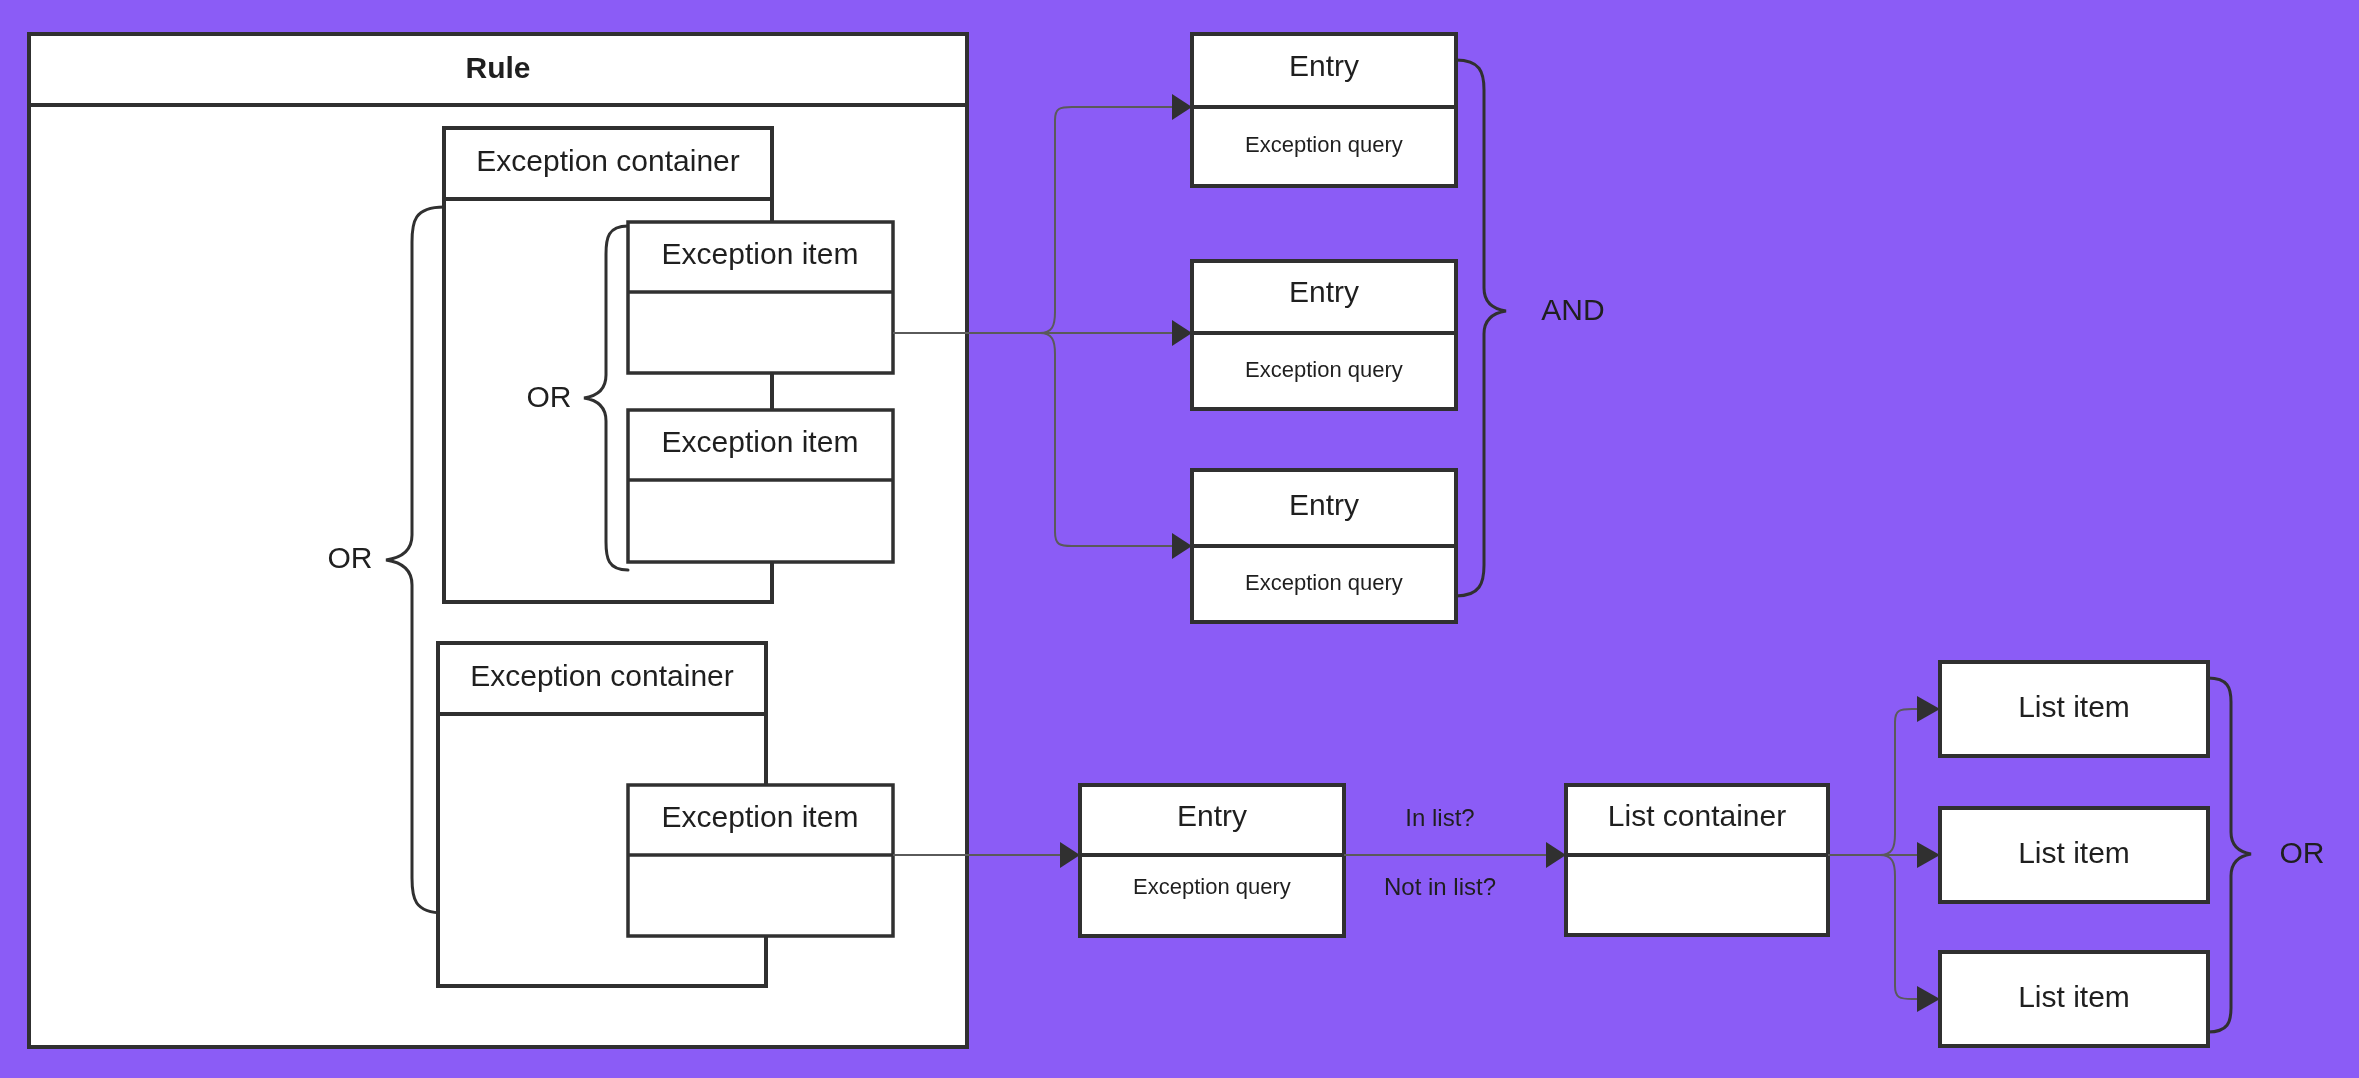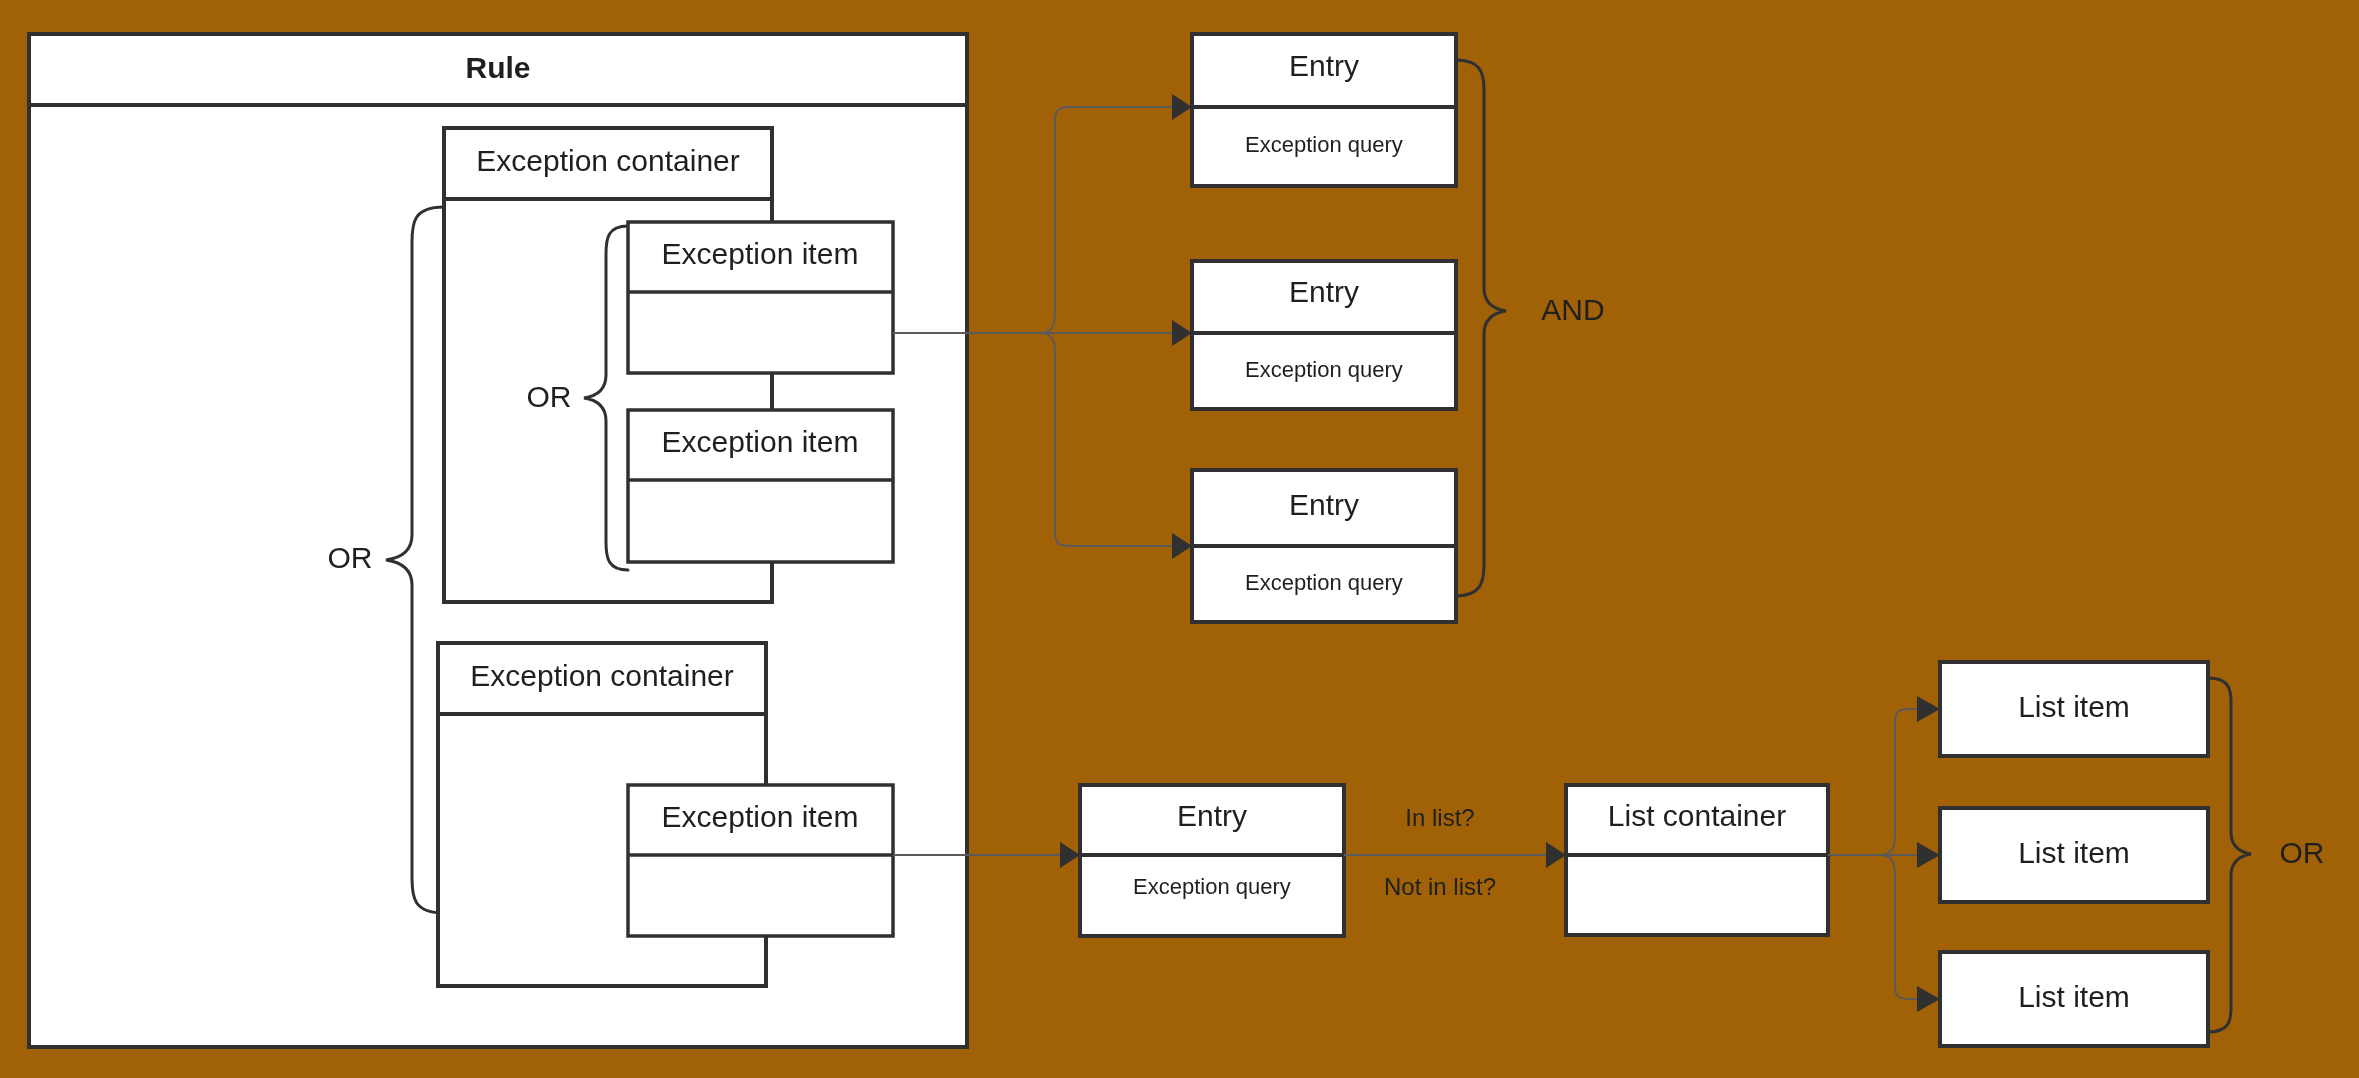--- a/index.html
+++ b/index.html
@@ -7,21 +7,21 @@
     padding: 0;
     background: #ffffff;
   }
   body {
     font-family: "Liberation Sans", sans-serif;
   }
   #diagram-root {
     position: relative;
     width: 2359px;
     height: 1078px;
-    background: #a16207;
+    background: #8b5cf6;
     overflow: hidden;
   }
   svg.canvas {
     position: absolute;
     top: 0;
     left: 0;
     width: 2359px;
     height: 1078px;
   }
   .box-stroke {

